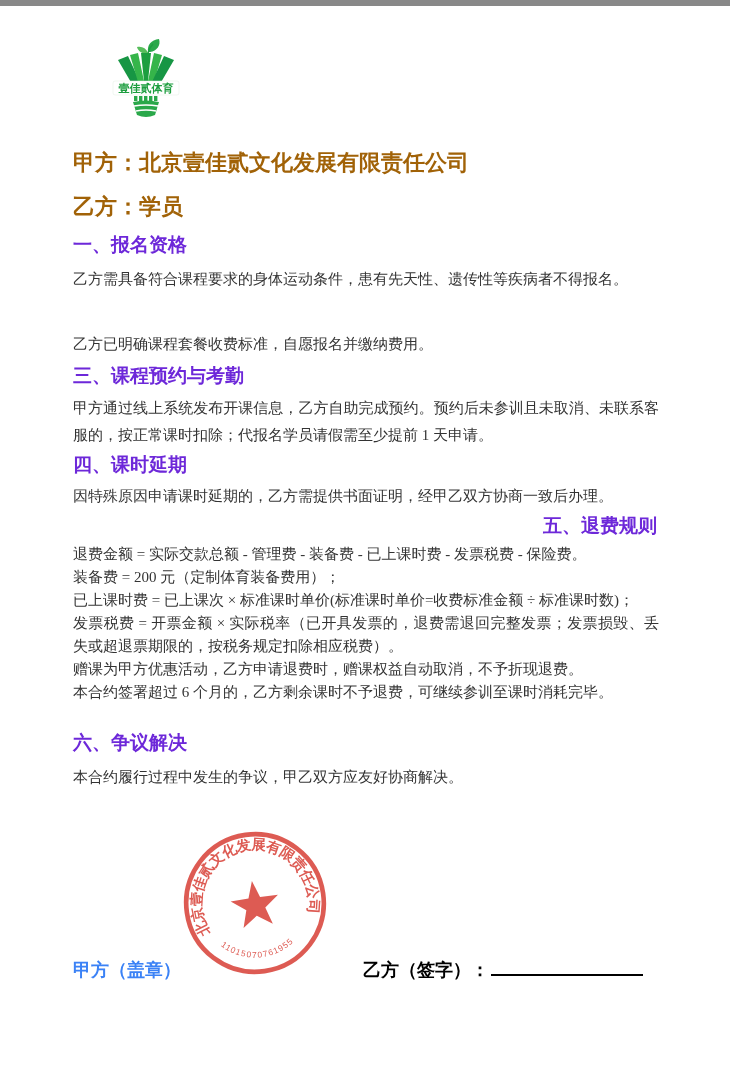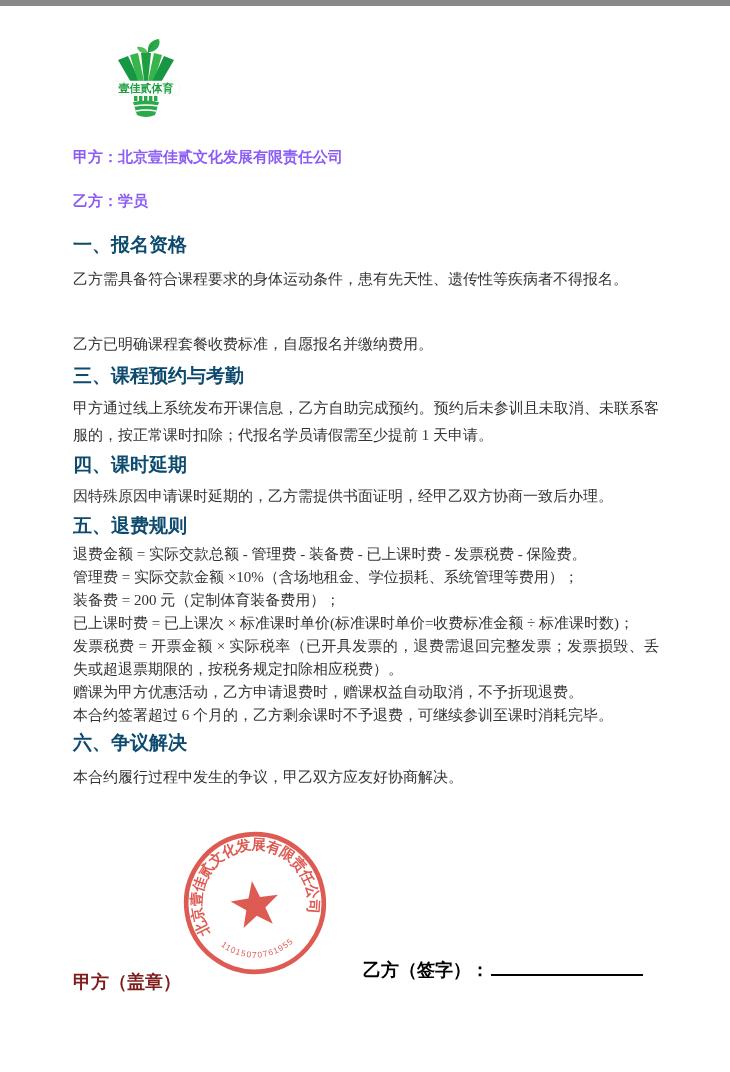--- a/index.html
+++ b/index.html
@@ -30,71 +30,71 @@
     letter-spacing: 10px;
     color: #000000;
     white-space: nowrap;
   }
   .party-line {
     position: absolute;
     left: 73px;
     width: 584px;
     font-family: Liberation Sans, sans-serif;
     font-weight: 700;
-    font-size: 15px;
-    color: #8b5cf6;
+    font-size: 22px;
+    color: #a16207;
   }
   .party-a { top: 142px; }
   .party-b { top: 186px; }
   .sec-heading {
     position: absolute;
     left: 73px;
     width: 584px;
     font-family: "Liberation Sans", "DejaVu Sans", sans-serif;
     font-weight: 700;
     font-size: 19px;
-    color: #0c4a6e;
+    color: #6d28d9;
     white-space: nowrap;
   }
   .sec-body {
     position: absolute;
     left: 73px;
     width: 586px;
     font-size: 15px;
     line-height: 26px;
     color: #333333;
     text-align: justify;
   }
   .h-1 { top: 226px; } .p-1 { top: 260px; }
   .h-2 { top: 294px; } .p-2 { top: 325px; }
   .h-3 { top: 357px; } .p-3 { top: 389px; line-height: 27px; }
   .h-4 { top: 446px; } .p-4 { top: 477px; }
-  .h-5 { top: 507px; }
+  .h-5 { top: 507px; text-align: right; }
   .p-5 { top: 537px; line-height: 23px; }
   .p-5 p { margin: 0; }
   .h-6 { top: 724px; } .p-6 { top: 758px; }
   .stamp {
     position: absolute;
     left: 176px; top: 818px;
     width: 158px; height: 158px;
     opacity: 0.88;
   }
   .footer-row {
     position: absolute;
     left: 0; top: 948px;
     width: 100%;
     height: 40px;
   }
   .seal-label {
     position: absolute;
-    left: 73px; top: 16px;
+    left: 73px; top: 4px;
     font-family: Liberation Sans, sans-serif;
     font-weight: 700;
     font-size: 18px;
-    color: #7f1d1d;
+    color: #3b82f6;
     white-space: nowrap;
   }
   .sign-label {
     position: absolute;
     left: 363px; top: 4px;
     font-family: "Liberation Sans", "DejaVu Sans", sans-serif;
     font-weight: 700;
     font-size: 18px;
     color: #000000;
     white-space: nowrap;
@@ -152,21 +152,20 @@
 
   <div class="sec-heading h-3">三、课程预约与考勤</div>
   <div class="sec-body p-3">甲方通过线上系统发布开课信息，乙方自助完成预约。预约后未参训且未取消、未联系客服的，按正常课时扣除；代报名学员请假需至少提前 1 天申请。</div>
 
   <div class="sec-heading h-4">四、课时延期</div>
   <div class="sec-body p-4">因特殊原因申请课时延期的，乙方需提供书面证明，经甲乙双方协商一致后办理。</div>
 
   <div class="sec-heading h-5">五、退费规则</div>
   <div class="sec-body p-5">
     <p>退费金额 = 实际交款总额 - 管理费 - 装备费 - 已上课时费 - 发票税费 - 保险费。</p>
-    <p>管理费 = 实际交款金额 ×10%（含场地租金、学位损耗、系统管理等费用）；</p>
     <p>装备费 = 200 元（定制体育装备费用）；</p>
     <p>已上课时费 = 已上课次 × 标准课时单价(标准课时单价=收费标准金额 ÷ 标准课时数)；</p>
     <p>发票税费 = 开票金额 × 实际税率（已开具发票的，退费需退回完整发票；发票损毁、丢失或超退票期限的，按税务规定扣除相应税费）。</p>
     <p>赠课为甲方优惠活动，乙方申请退费时，赠课权益自动取消，不予折现退费。</p>
     <p>本合约签署超过 6 个月的，乙方剩余课时不予退费，可继续参训至课时消耗完毕。</p>
   </div>
 
   <div class="sec-heading h-6">六、争议解决</div>
   <div class="sec-body p-6">本合约履行过程中发生的争议，甲乙双方应友好协商解决。</div>
 

